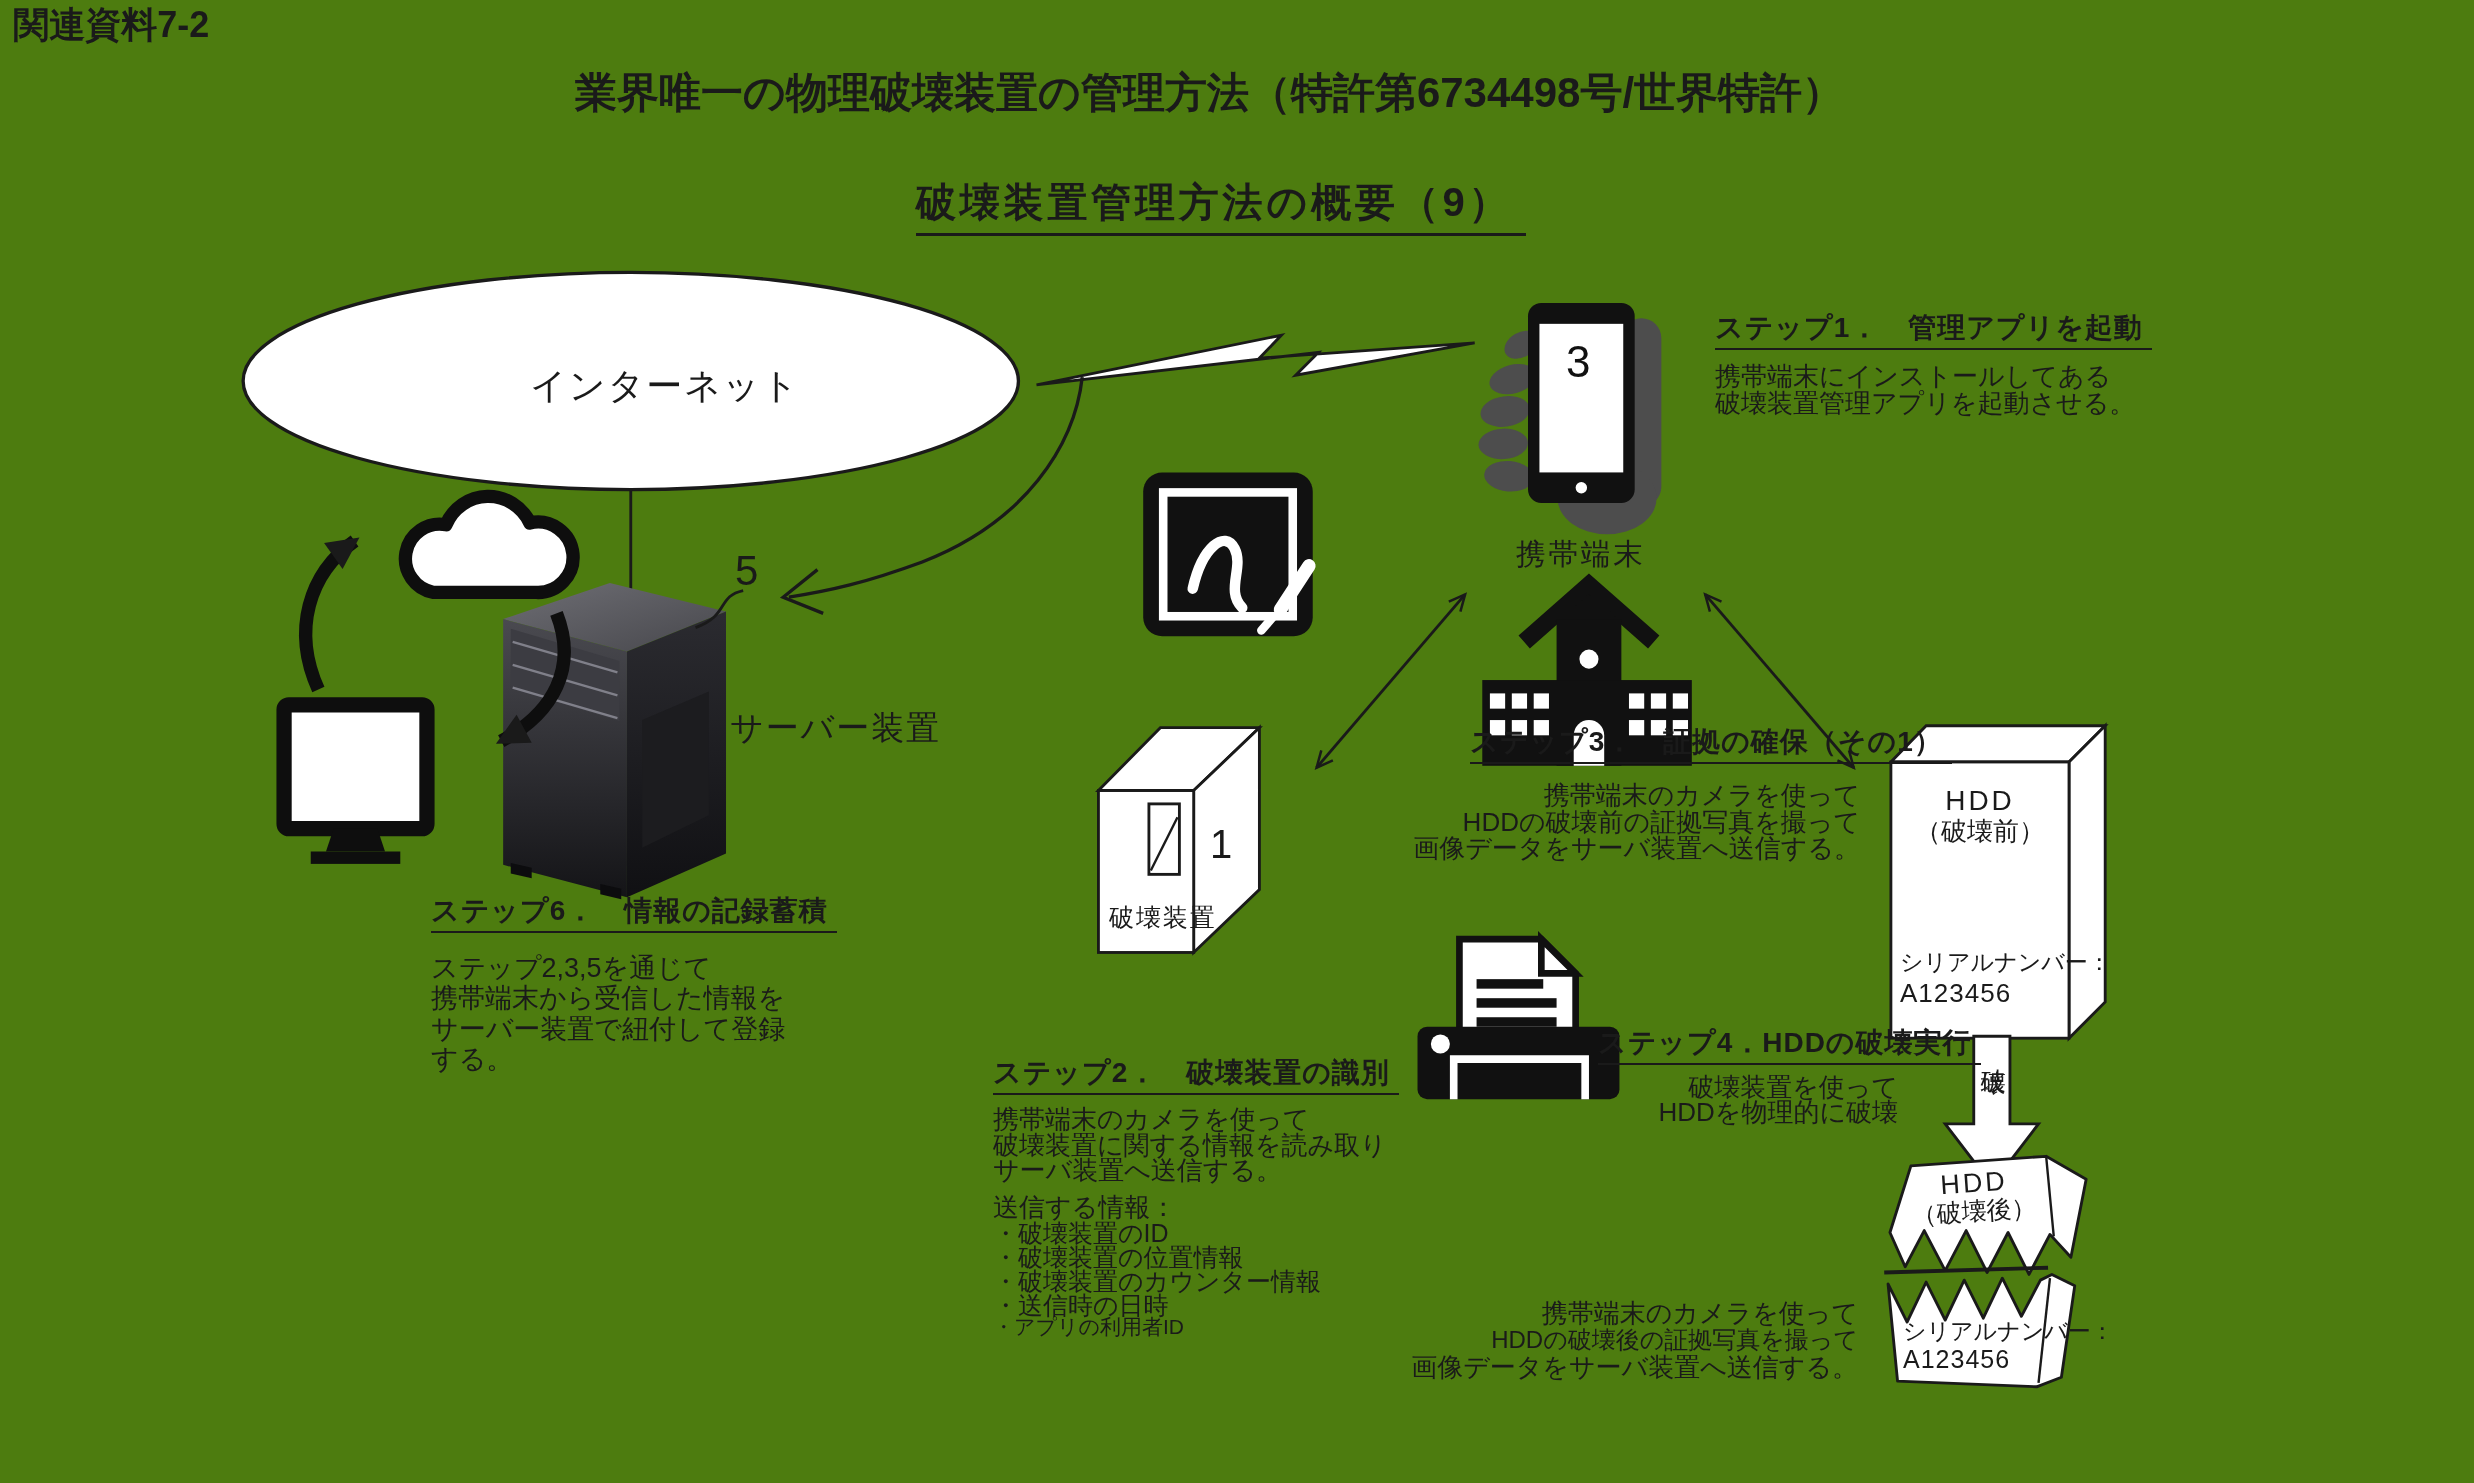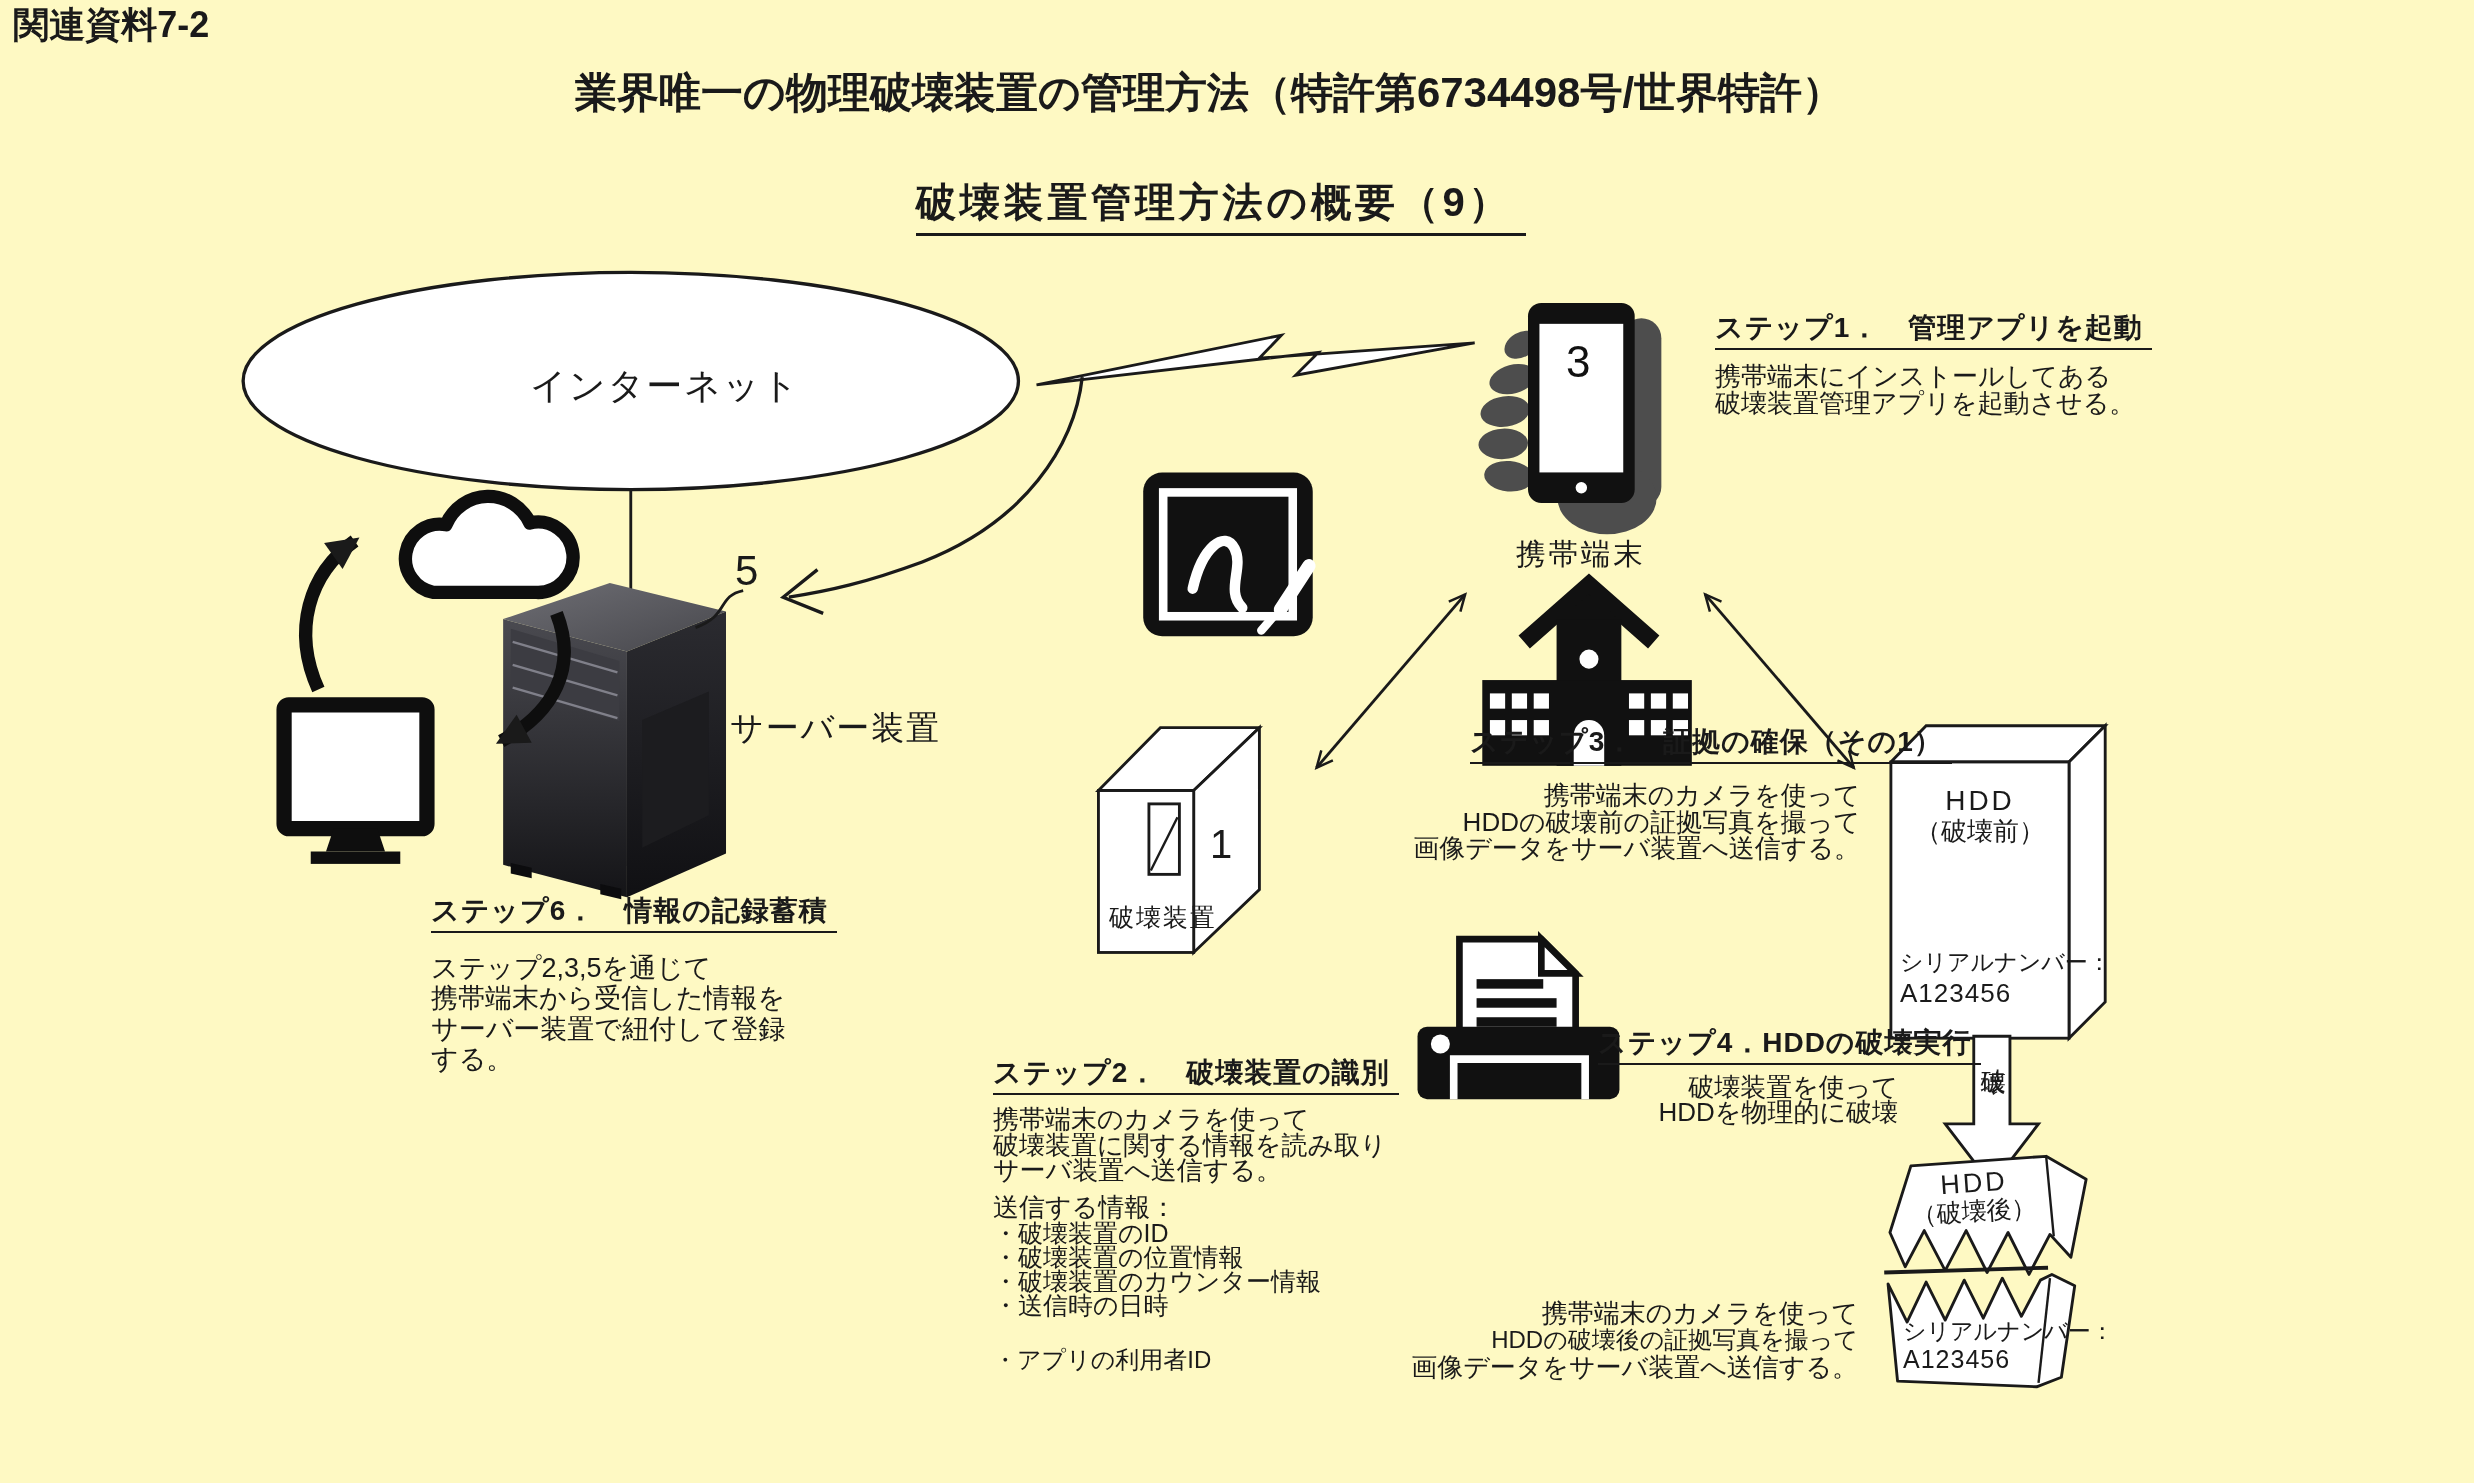--- a/index.html
+++ b/index.html
@@ -1,16 +1,16 @@
 <!DOCTYPE html>
 <html><head>
 <meta charset="utf-8">
 <style>
   html,body{margin:0;padding:0;background:#fff;}
-  #canvas{position:relative;width:2475px;height:1483px;background:#fef9c3;overflow:hidden;
+  #canvas{position:relative;width:2475px;height:1483px;background:#4d7c0f;overflow:hidden;
           font-family:"Liberation Sans","DejaVu Sans",sans-serif;color:#1a1a1a;}
   #art{position:absolute;left:0;top:0;}
   .t{position:absolute;white-space:nowrap;color:#1a1a1a;line-height:1.15;}
   .bold{font-weight:700;}
   .hd{font-weight:600;border-bottom:2.9px solid #1a1a1a;padding:0 9.5px 3.8px 0;letter-spacing:1px;}
   .ctr{text-align:center;}
   .rt{text-align:right;}
   .vert{writing-mode:vertical-rl;letter-spacing:2.9px;}
 </style>
 </head>
@@ -180,21 +180,21 @@
 
 <div class="t hd" style="left:993px;top:1057px;font-size:28px;">ステップ2．　破壊装置の識別</div>
 <div class="t" style="left:993px;top:1105px;font-size:26px;">携帯端末のカメラを使って</div>
 <div class="t" style="left:993px;top:1131px;font-size:26px;">破壊装置に関する情報を読み取り</div>
 <div class="t" style="left:993px;top:1156px;font-size:26px;">サーバ装置へ送信する。</div>
 <div class="t" style="left:993px;top:1193px;font-size:26px;">送信する情報：</div>
 <div class="t" style="left:993px;top:1219px;font-size:25px;">・破壊装置のID</div>
 <div class="t" style="left:993px;top:1243px;font-size:25px;">・破壊装置の位置情報</div>
 <div class="t" style="left:993px;top:1267px;font-size:25px;">・破壊装置のカウンター情報</div>
 <div class="t" style="left:993px;top:1291px;font-size:25px;">・送信時の日時</div>
-<div class="t" style="left:993px;top:1315px;font-size:24px;margin-top:31px;">・アプリの利用者ID</div>
+<div class="t" style="left:993px;top:1315px;font-size:21px;">・アプリの利用者ID</div>
 
 <div class="t hd" style="left:1598px;top:1027px;font-size:28px;">ステップ4．HDDの破壊実行</div>
 <div class="t rt" style="right:577px;top:1073px;font-size:26px;">破壊装置を使って</div>
 <div class="t rt" style="right:577px;top:1098px;font-size:26px;">HDDを物理的に破壊</div>
 
 <div class="t rt" style="right:617px;top:1299px;font-size:26px;">携帯端末のカメラを使って</div>
 <div class="t rt" style="right:617px;top:1326px;font-size:24px;">HDDの破壊後の証拠写真を撮って</div>
 <div class="t rt" style="right:617px;top:1353px;font-size:26px;">画像データをサーバ装置へ送信する。</div>
 
 <div class="t hd" style="left:431px;top:895px;font-size:28px;">ステップ6．　情報の記録蓄積</div>

